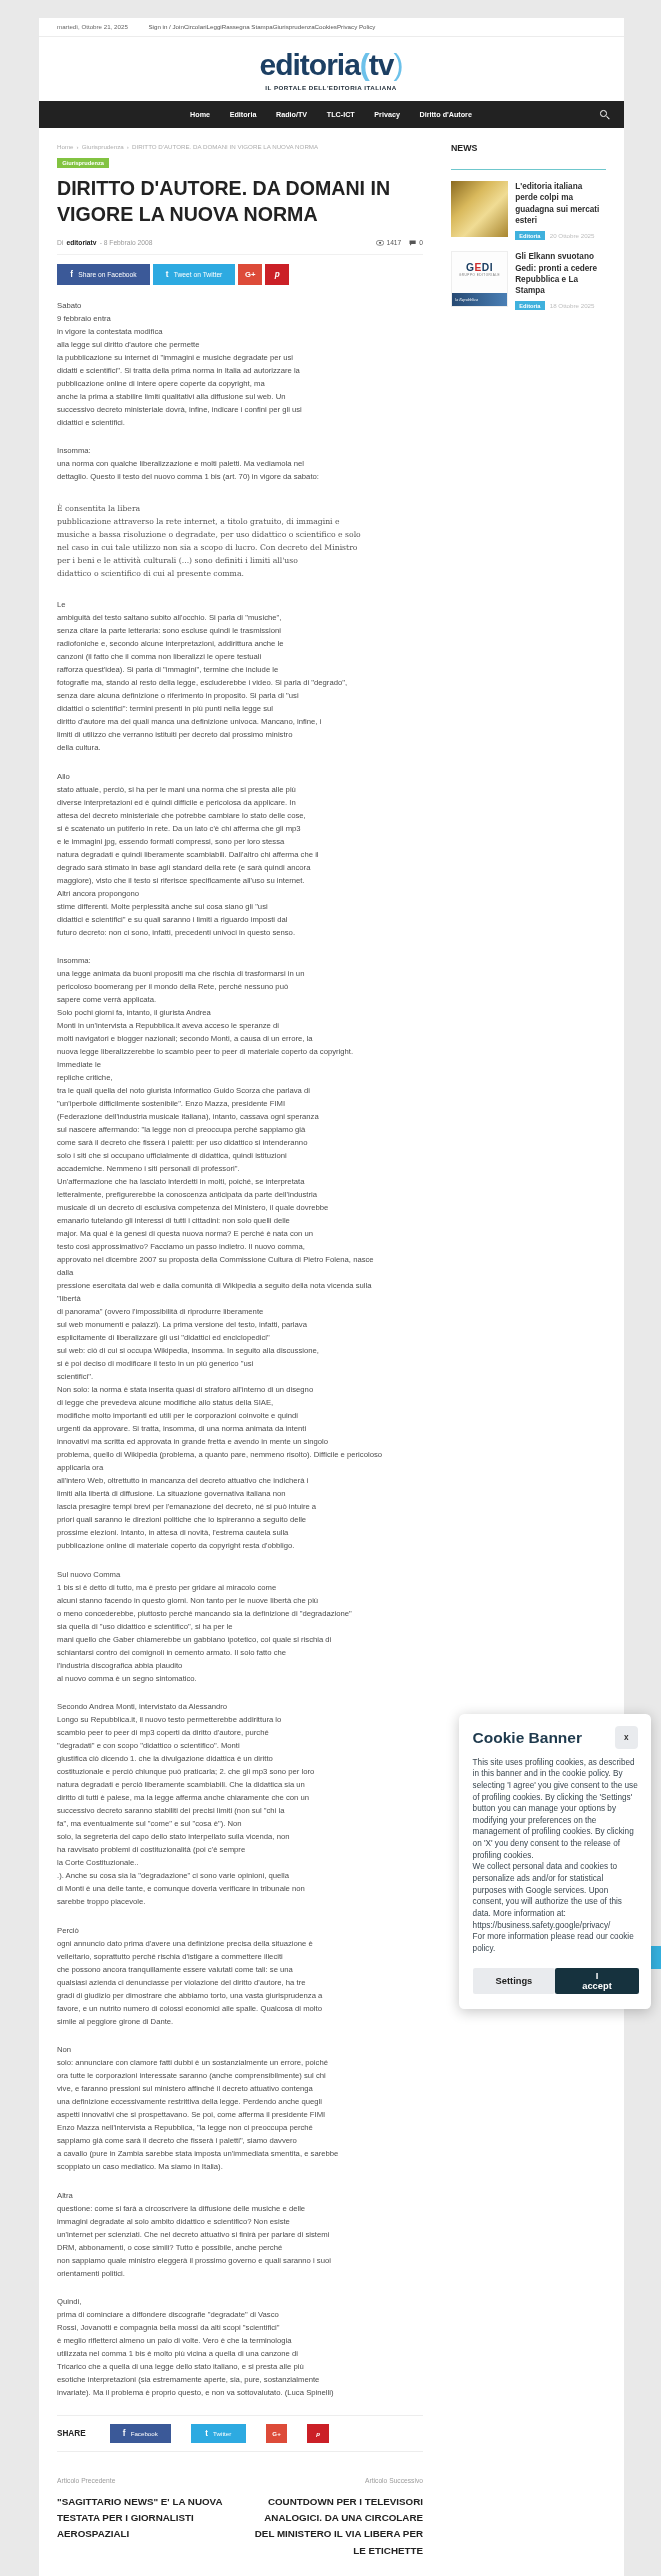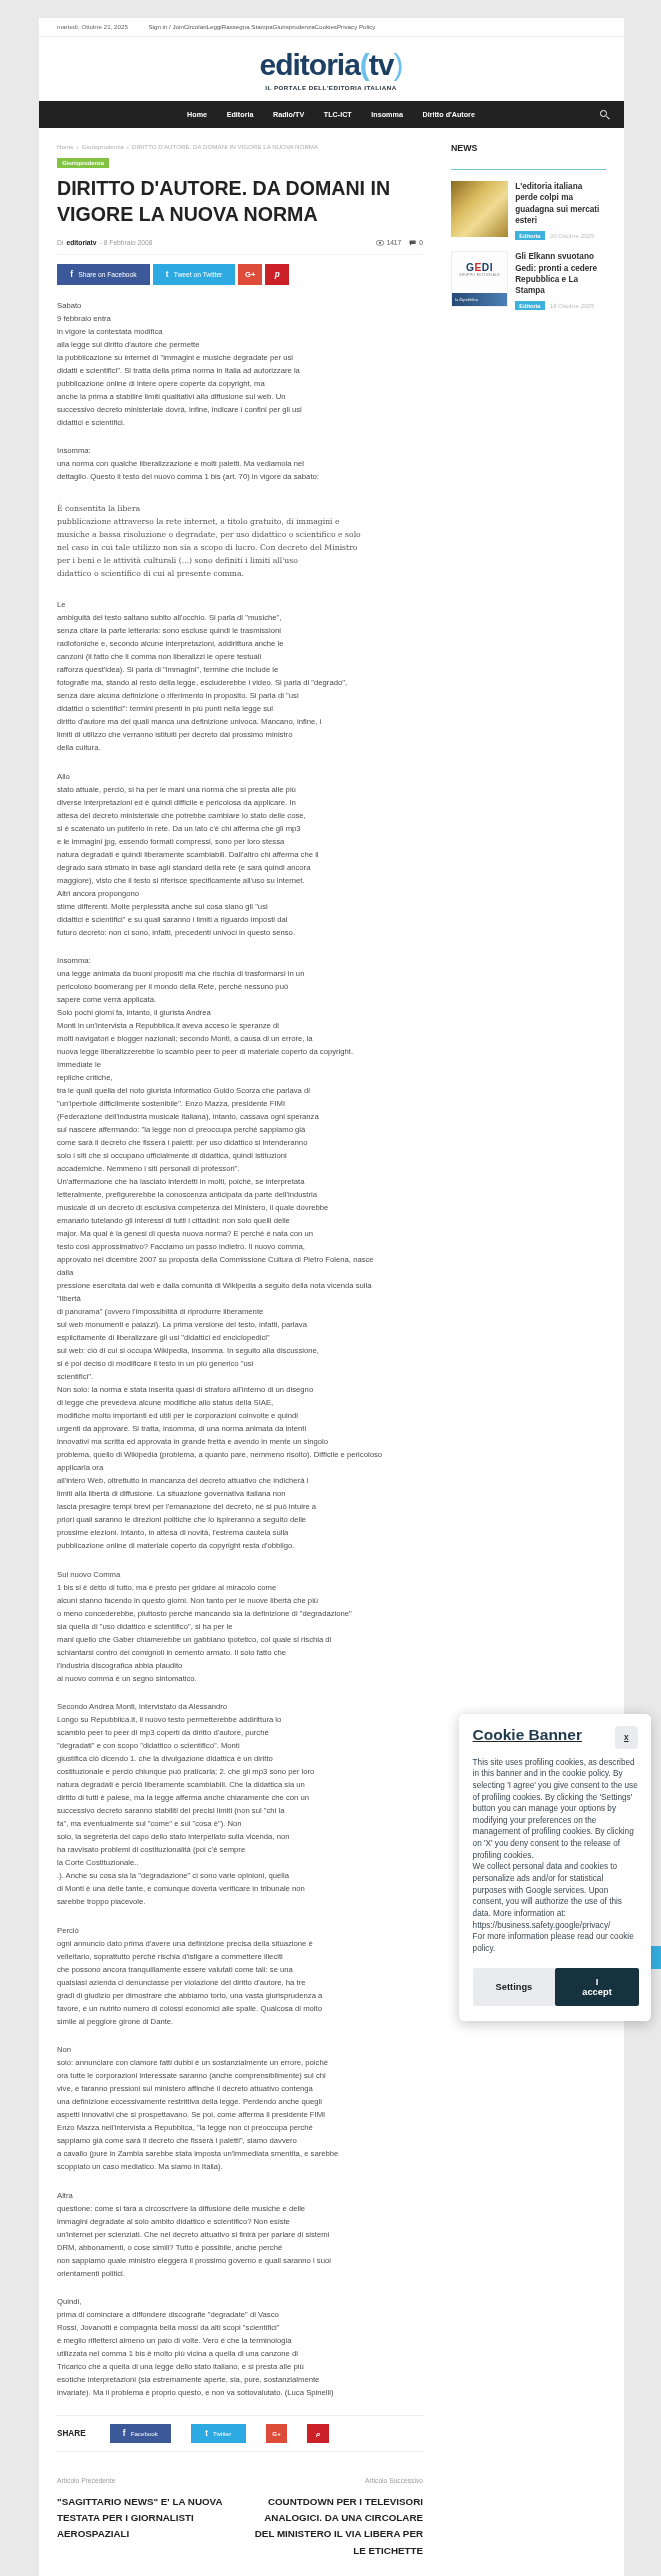--- a/index.html
+++ b/index.html
@@ -90,27 +90,27 @@
   .side-item-title { font-size:8.2px; font-weight:bold; color:#2e2e2e; line-height:1.38; cursor:pointer; }
   .side-meta { margin-top:4.6px; display:flex; align-items:center; gap:5.2px; }
   .side-badge { background:#3fb1dd; color:#fff; font-size:5.7px; font-weight:bold; padding:1.5px 4.1px; cursor:pointer; }
   .side-date { color:#bdbdbd; font-size:6.2px; }
 
   
   .cookie-banner {
     position:absolute; top:1714px; right:10.8px; width:192px; background:#fff; z-index:10;
     border-radius:5.2px; box-shadow:0 2.1px 12.4px rgba(0,0,0,.22); padding:12.4px 13.4px 15.5px;
   }
-  .cb-head { display:flex; justify-content:space-between; align-items:flex-start;text-decoration:underline; }
+  .cb-head { display:flex; justify-content:space-between; align-items:center; }
   .cb-title { font-size:15.5px; font-weight:bold; color:#1f3a4d; }
   .cb-close { width:23px; height:23px; background:#e9ebee; border-radius:4.1px; display:flex; align-items:center; justify-content:center; font-weight:bold; color:#333; font-size:8.2px; cursor:pointer; }
   .cb-text { margin-top:7.2px; font-size:8.2px; line-height:1.42; color:#3a4750; white-space:pre-line; word-break:break-word; }
   .cb-actions { display:flex; justify-content:flex-start; margin-top:13.4px; }
   .cb-settings { background:#e9ebee; color:#222; font-size:9.3px; font-weight:bold; padding:7.7px 23px; border-radius:2.1px; border:none; cursor:pointer; font-family:"Liberation Sans",sans-serif; }
-  .cb-accept { background:#16323e; color:#fff; font-size:9.3px; font-weight:bold; padding:9px 27px; border-radius:2.1px; border:none; cursor:pointer; font-family:"Liberation Sans",sans-serif; }
+  .cb-accept { background:#16323e; color:#fff; font-size:9.3px; font-weight:bold; padding:3px 27px; border-radius:2.1px; border:none; cursor:pointer; font-family:"Liberation Sans",sans-serif; }
 
   .scrolltop { position:absolute; top:1946px; right:0; width:24px; height:23px; background:#35b2e0; z-index:5; border-radius:1.5px; cursor:pointer; }
 </style>
 </head>
 <body>
 
 <div class="page">
 
   <div class="topbar">
     <span class="date">martedì, Ottobre 21, 2025</span>
@@ -121,21 +121,21 @@
     <div class="logo-line"><span>editoria</span><span class="logo-dot">(</span><span>tv</span><span class="logo-arc">)</span></div>
     <div class="tagline">IL PORTALE DELL'EDITORIA ITALIANA</div>
   </div>
 
   <div class="mainnav">
     <span style="display:flex;gap:19.6px;">
         <span class="nitem">Home</span>
         <span class="nitem">Editoria</span>
         <span class="nitem">Radio/TV</span>
         <span class="nitem">TLC-ICT</span>
-        <span class="nitem">Insomma</span>
+        <span class="nitem">Privacy</span>
         <span class="nitem">Diritto d'Autore</span>
       </span>
     <span class="nav-search">
         <span class="lens"></span>
         <span class="tail"></span>
       </span>
   </div>
 
   <div class="content">
 

